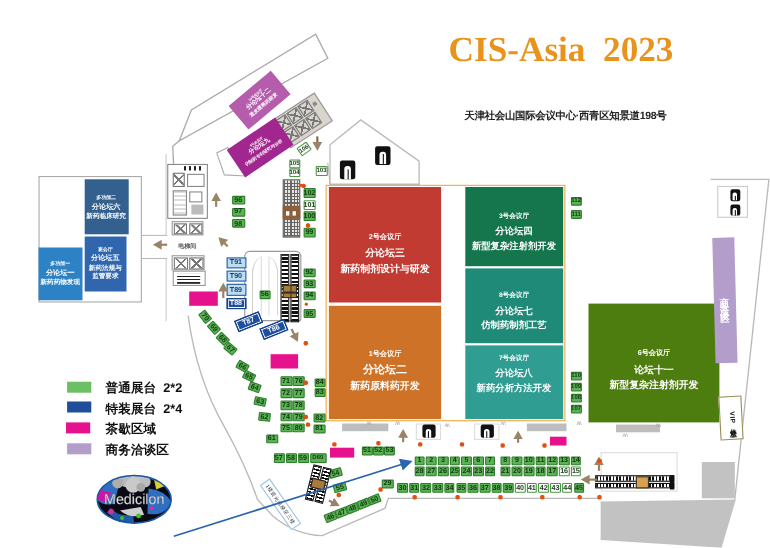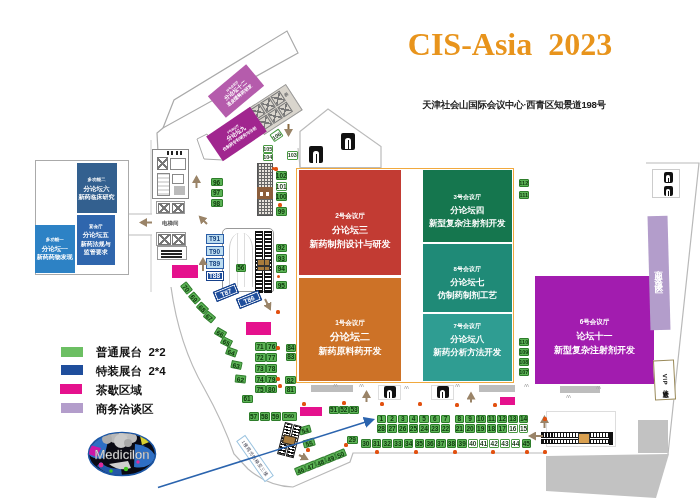--- a/index.html
+++ b/index.html
@@ -93,21 +93,21 @@
         <div style="font-size:8.5px;line-height:13px;">仿制药制剂工艺</div>
       </div>
     </div>
 <div class="room" style="left:423px;top:314px;width:88.5px;height:67px;background:#2F9D92;">
       <div style="transform:translateY(-8px);">
         <div style="font-size:6px;line-height:13px;">7号会议厅</div>
         <div style="font-size:8.5px;line-height:13px;">分论坛八</div>
         <div style="font-size:8.5px;line-height:13px;">新药分析方法开发</div>
       </div>
     </div>
-<div class="room" style="left:535px;top:276px;width:119px;height:108px;background:#a21caf;">
+<div class="room" style="left:535px;top:276px;width:119px;height:108px;background:#4d7c0f;">
       <div style="transform:translateY(6px);">
         <div style="font-size:6.5px;line-height:14px;">6号会议厅</div>
         <div style="font-size:9px;line-height:14px;">论坛十一</div>
         <div style="font-size:9px;line-height:14px;">新型复杂注射剂开发</div>
       </div>
     </div>
 <div style="position:absolute;left:35px;top:160px;width:94px;height:115px;border:1.2px solid #aaa;box-sizing:border-box;background:#fff;"></div>
 <div class="room" style="left:76.5px;top:163px;width:40px;height:50px;background:#33608F;">
       <div style="transform:translateY(0px);">
         <div style="font-size:4.5px;line-height:9px;">多功能二</div>

